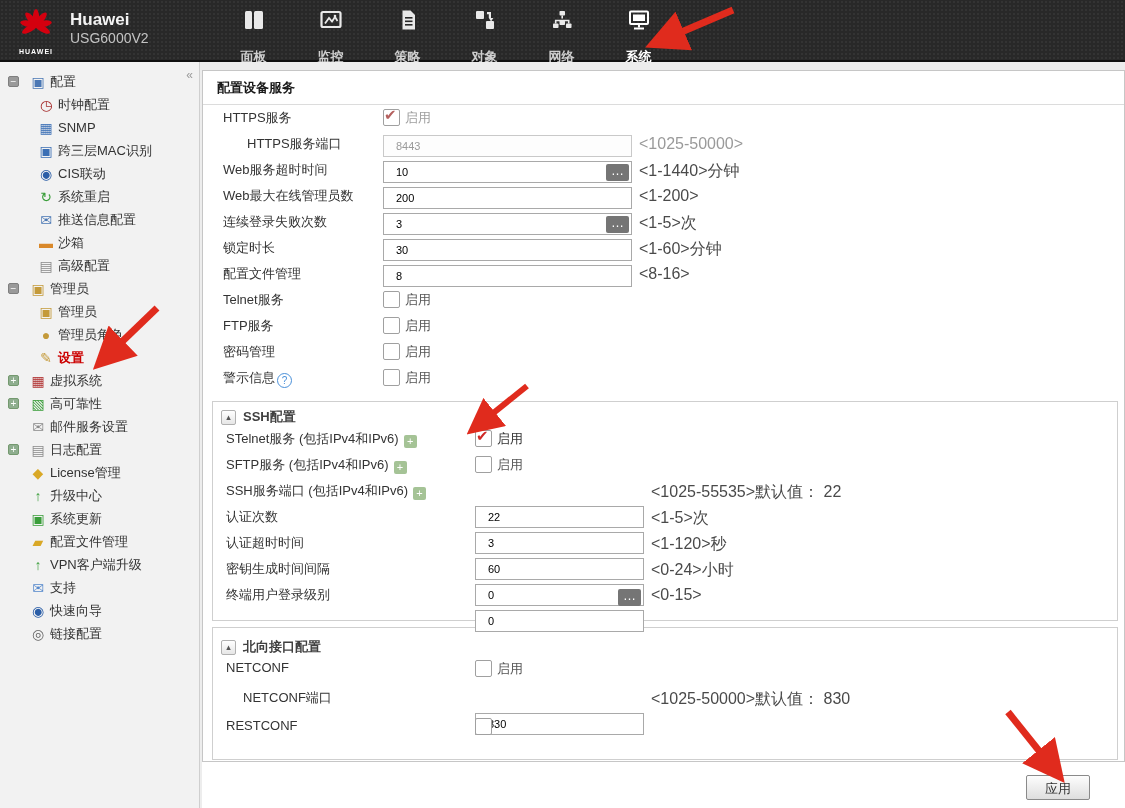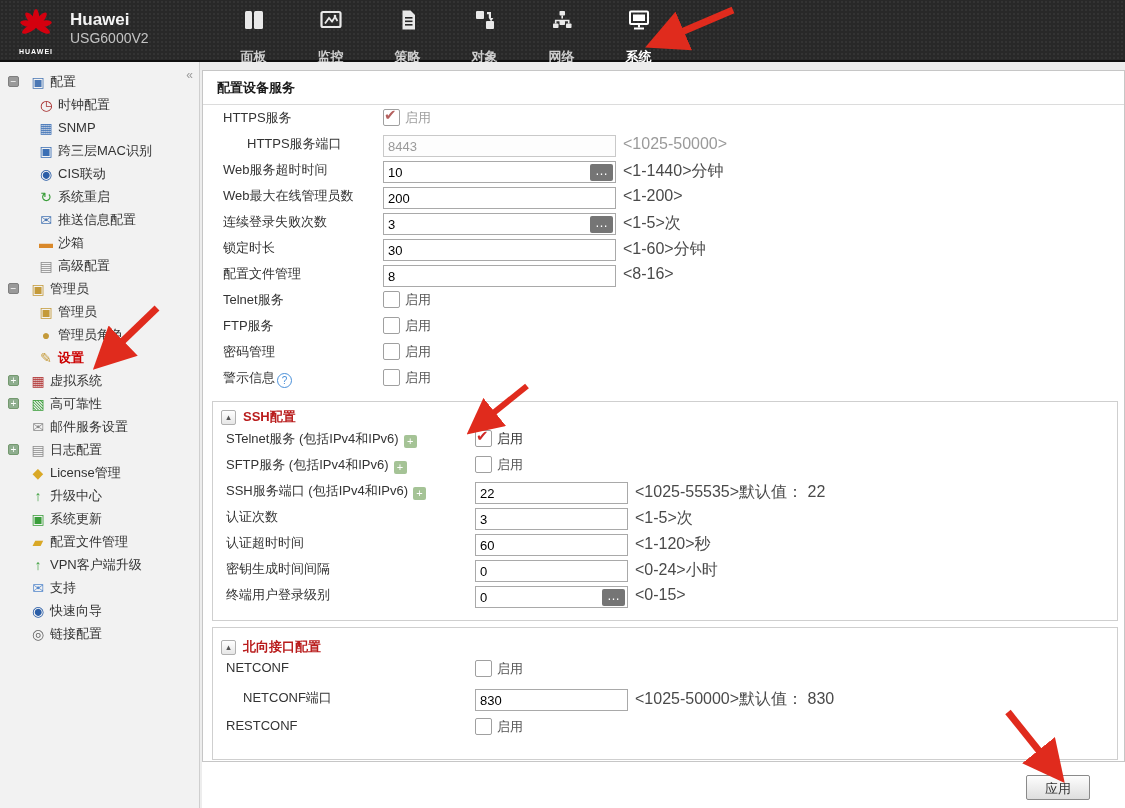--- a/index.html
+++ b/index.html
@@ -44,24 +44,24 @@
   .main{position:absolute;left:200px;top:62px;right:0;bottom:0;background:#ededed;}
   .panel{position:absolute;left:2px;top:8px;right:0;bottom:46px;background:#fff;
          border:1px solid #c6c6c6;box-sizing:border-box;overflow:hidden;}
   .pg-title{font-weight:bold;color:#1a1a1a;padding:8px 0 7px 14px;
             border-bottom:1px solid #dcdcdc;}
   .rows-top{padding-top:4px;}
   .frow{height:26px;display:flex;align-items:flex-start;}
   .frow .lbl{width:180px;padding-left:20px;box-sizing:border-box;flex:0 0 auto;color:#333;}
   .frow .lbl.ind{padding-left:44px;}
   .inp-wrap{position:relative;flex:0 0 auto;}
-  .inp{height:20px;border:1px solid #a9a9a9;font-size:13px;padding:0 4px;color:#000;
+  .inp{height:20px;border:1px solid #a9a9a9;font-size:11px;padding:0 12px;color:#000;
        box-sizing:content-box;font-family:inherit;background:#fff;}
   .inp.w-wide{width:223px;}
-  .inp.w-nar{width:143px;}
+  .inp.w-nar{width:143px;margin-top:24px;}
   .inp:disabled{color:#9a9a9a;border-color:#c9c9c9;background:#fdfdfd;}
   .dots-btn{position:absolute;right:3px;top:3px;width:23px;height:17px;background:#757575;
             border-radius:2px;color:#fff;text-align:center;line-height:13px;font-size:13px;
             cursor:pointer;}
   .hint{margin-left:7px;color:#4a4a4a;font-size:16px;white-space:nowrap;}
   .hint.muted{color:#9a9a9a;}
   .cbx{width:15px;height:15px;border:1px solid #a0a0a0;border-radius:2px;background:#fff;
        position:relative;flex:0 0 auto;cursor:pointer;}
   .cbx .tick{position:absolute;left:0px;top:-4px;color:#cf2a27;font-size:15px;font-weight:bold;}
   .cbx.dis .tick{color:#b4605e;}
@@ -73,21 +73,21 @@
            vertical-align:-2px;cursor:pointer;}
   .plus-ic{display:inline-block;width:13px;height:13px;background:#a5c396;border-radius:2px;
            color:#fff;font-size:11px;line-height:12px;text-align:center;margin-left:5px;
            vertical-align:-2px;cursor:pointer;}
 
   .secbox{margin:6px 6px 0 9px;border:1px solid #cfcfcf;padding-bottom:8px;}
   .sec-h{display:flex;align-items:center;padding:6px 0 4px 8px;}
   .tri-btn{width:13px;height:13px;border:1px solid #b0b0b0;background:linear-gradient(#fff,#e6e6e6);
            color:#555;font-size:9px;line-height:12px;text-align:center;border-radius:2px;
            margin-right:7px;cursor:pointer;}
-  .sec-title{font-weight:bold;color:#b91c1c;}
+  .sec-title{font-weight:bold;color:#404040;}
   .secbox .frow .lbl{width:262px;padding-left:13px;}
   .secbox .frow .lbl.ind{padding-left:30px;}
   .secbox.tall .frow{height:29px;}
   .secbox.tall{padding-top:4px;padding-bottom:12px;}
 
   .footer{position:absolute;left:2px;right:0;bottom:0;height:46px;background:#fff;}
   .apply-btn{position:absolute;right:35px;top:13px;width:64px;height:25px;
              background:linear-gradient(#fdfdfd,#dedede);border:1px solid #8a8a8a;
              border-radius:2px;font-size:13px;color:#333;text-align:center;line-height:23px;
              cursor:pointer;font-family:inherit;}

